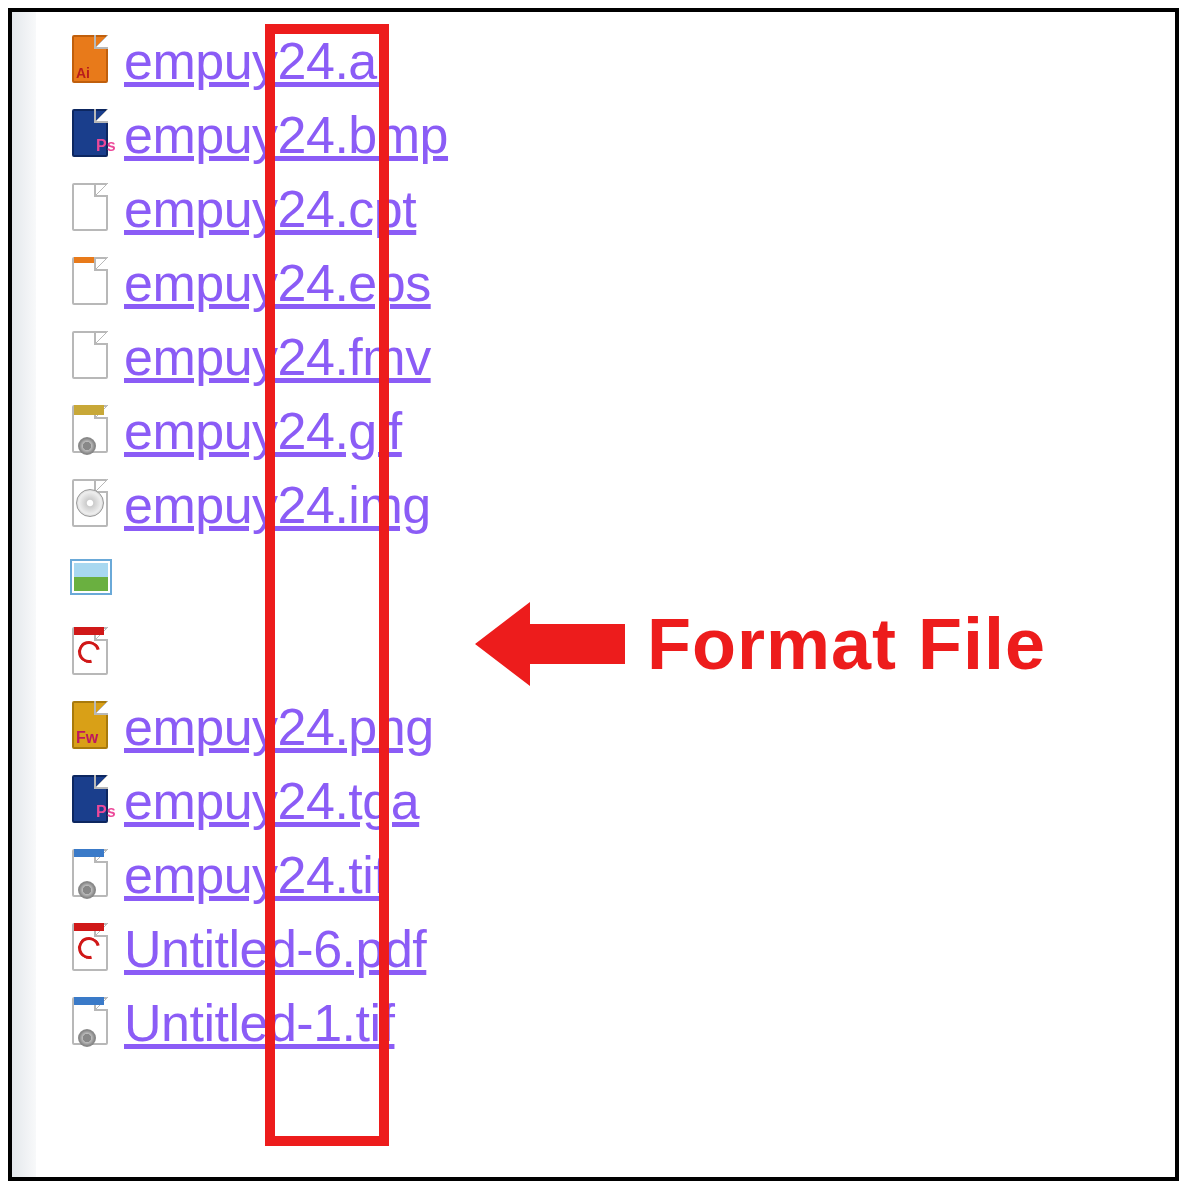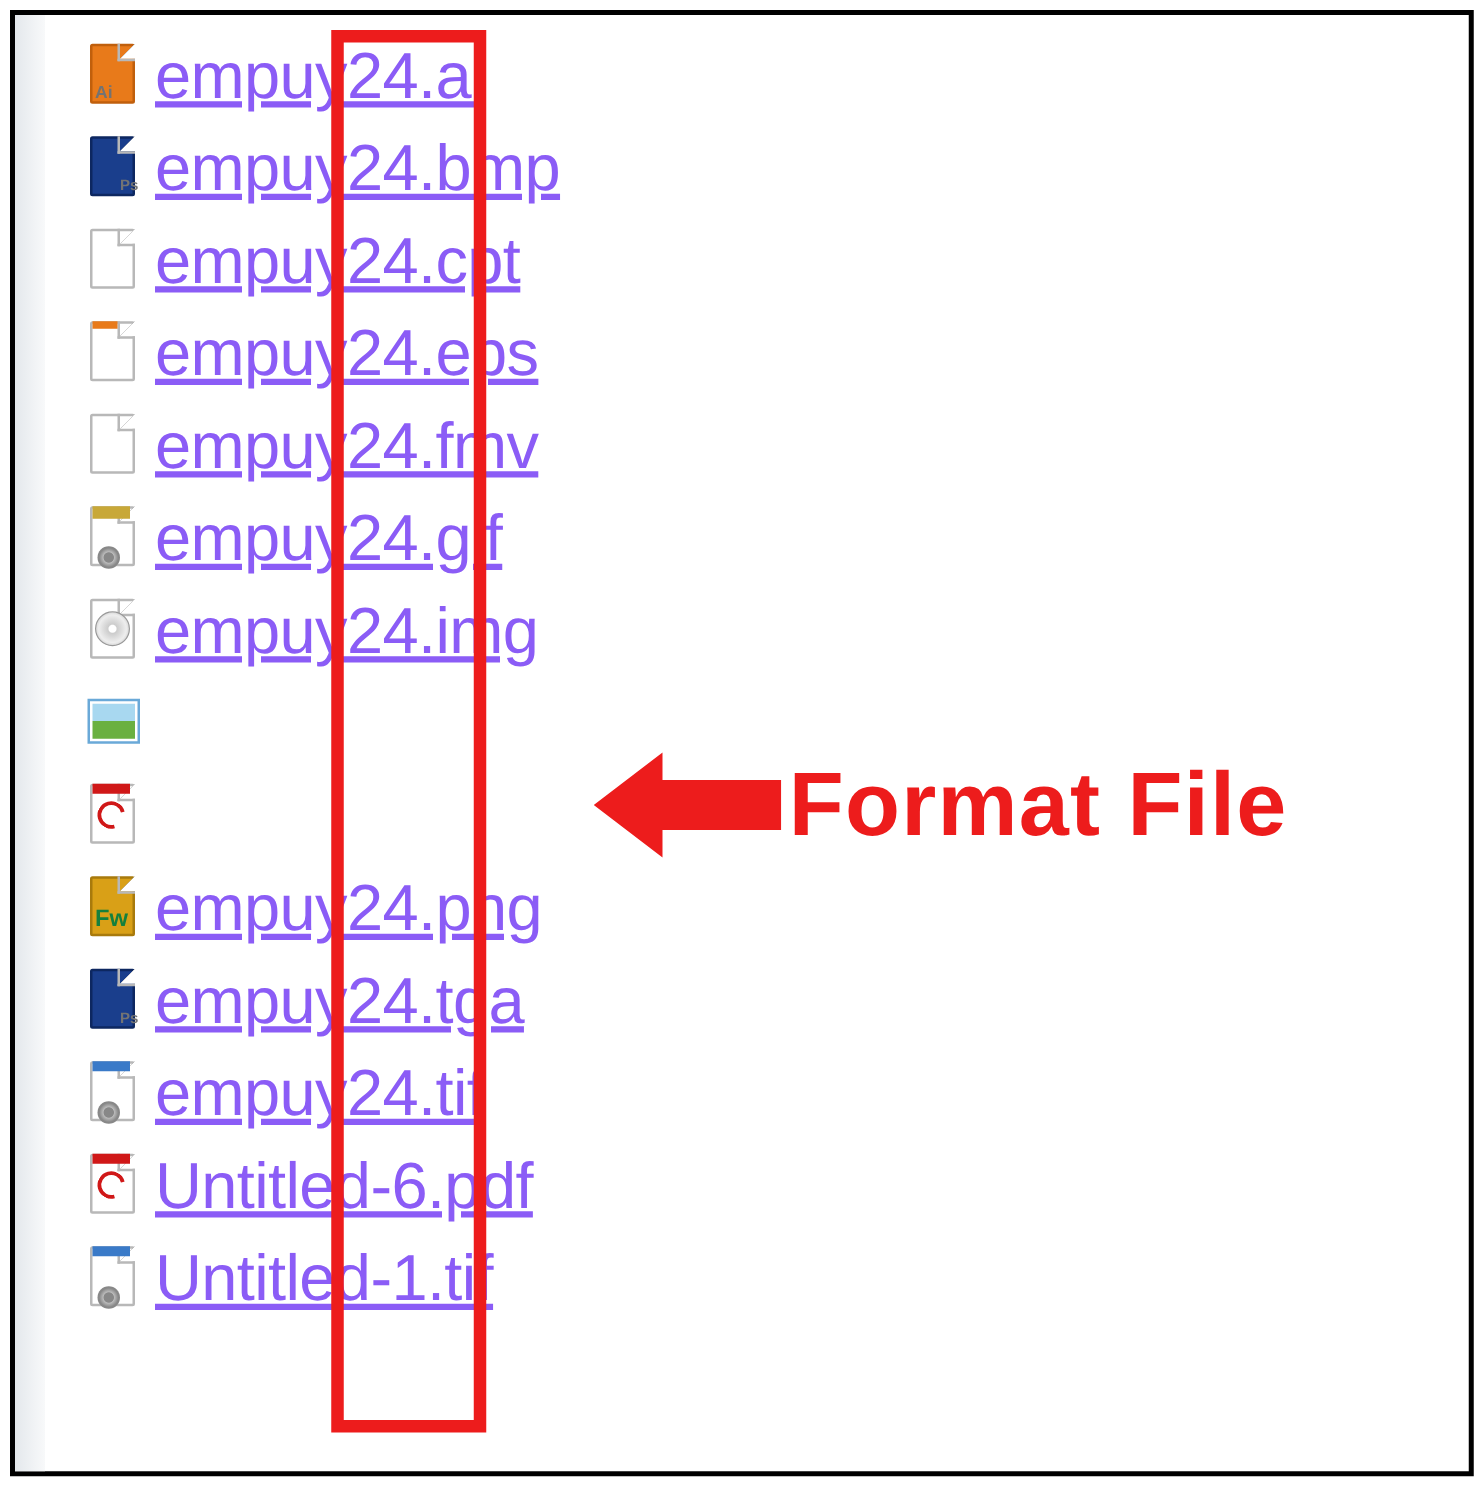--- a/index.html
+++ b/index.html
@@ -71,50 +71,50 @@
       background: linear-gradient(135deg, transparent 48%, #b8b8b8 50%, #fff 52%);
       border-bottom: 2px solid #b8b8b8;
       border-left: 2px solid #b8b8b8;
     }
     
     .icon-ai .page-base {
       background: #e87a1a;
       border-color: #c05f0c;
     }
     .icon-ai .badge {
-      color: #737373;
+      color: #b91c1c;
       font-size: 14px;
       font-weight: bold;
       position: absolute;
       left: 8px;
       bottom: 8px;
       margin-top: 40px;
     }
     
     .icon-ps .page-base {
       background: #1a3e8c;
       border-color: #0d2760;
     }
     .icon-ps .badge {
-      color: #737373;
-      font-size: 12px;
+      color: #ec4899;
+      font-size: 16px;
       font-weight: bold;
       position: absolute;
       left: 8px;
       bottom: 8px;
       padding-left: 20px;
     }
     
     .icon-fw .page-base {
       background: #d9a017;
       border-color: #a87a0c;
     }
     .icon-fw .badge {
-      color: #15803d;
-      font-size: 19px;
+      color: #be185d;
+      font-size: 16px;
       font-weight: bold;
       position: absolute;
       left: 8px;
       bottom: 8px;
     }
     
     .icon-blank .page-base {
       background: #fff;
     }
     
@@ -247,21 +247,21 @@
     }
     .arrow-svg {
       width: 150px;
       height: 100px;
     }
     .arrow-label {
       font-family: Impact, "Arial Black", sans-serif;
       font-size: 72px;
       font-weight: bold;
       color: #ed1c1c;
-      margin-left: 6px;
+      margin-left: 22px;
       letter-spacing: 1px;
       white-space: nowrap;
     }
     .left-edge {
       position: absolute;
       top: 0;
       left: 0;
       width: 24px;
       height: 100%;
       background: linear-gradient(to right, #e4e8ec 0%, #f8f9fa 100%);

